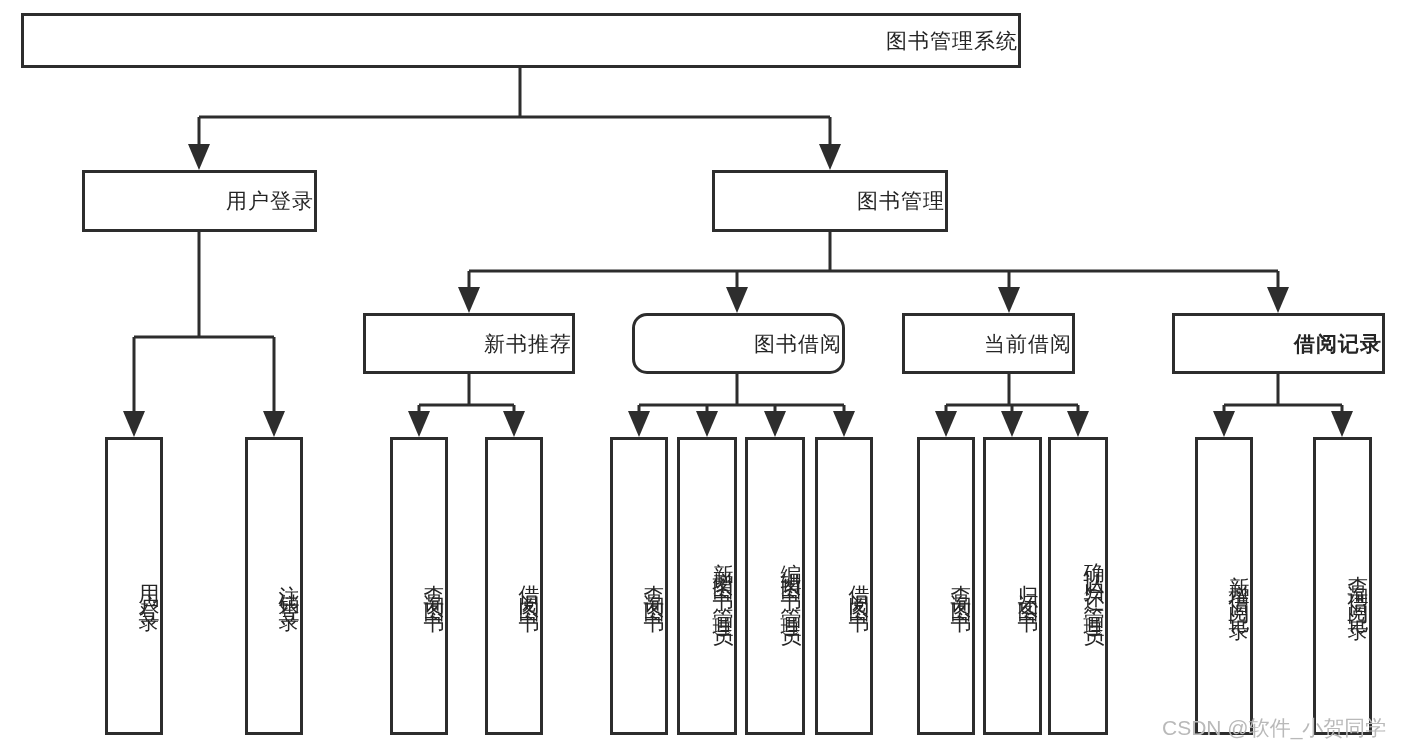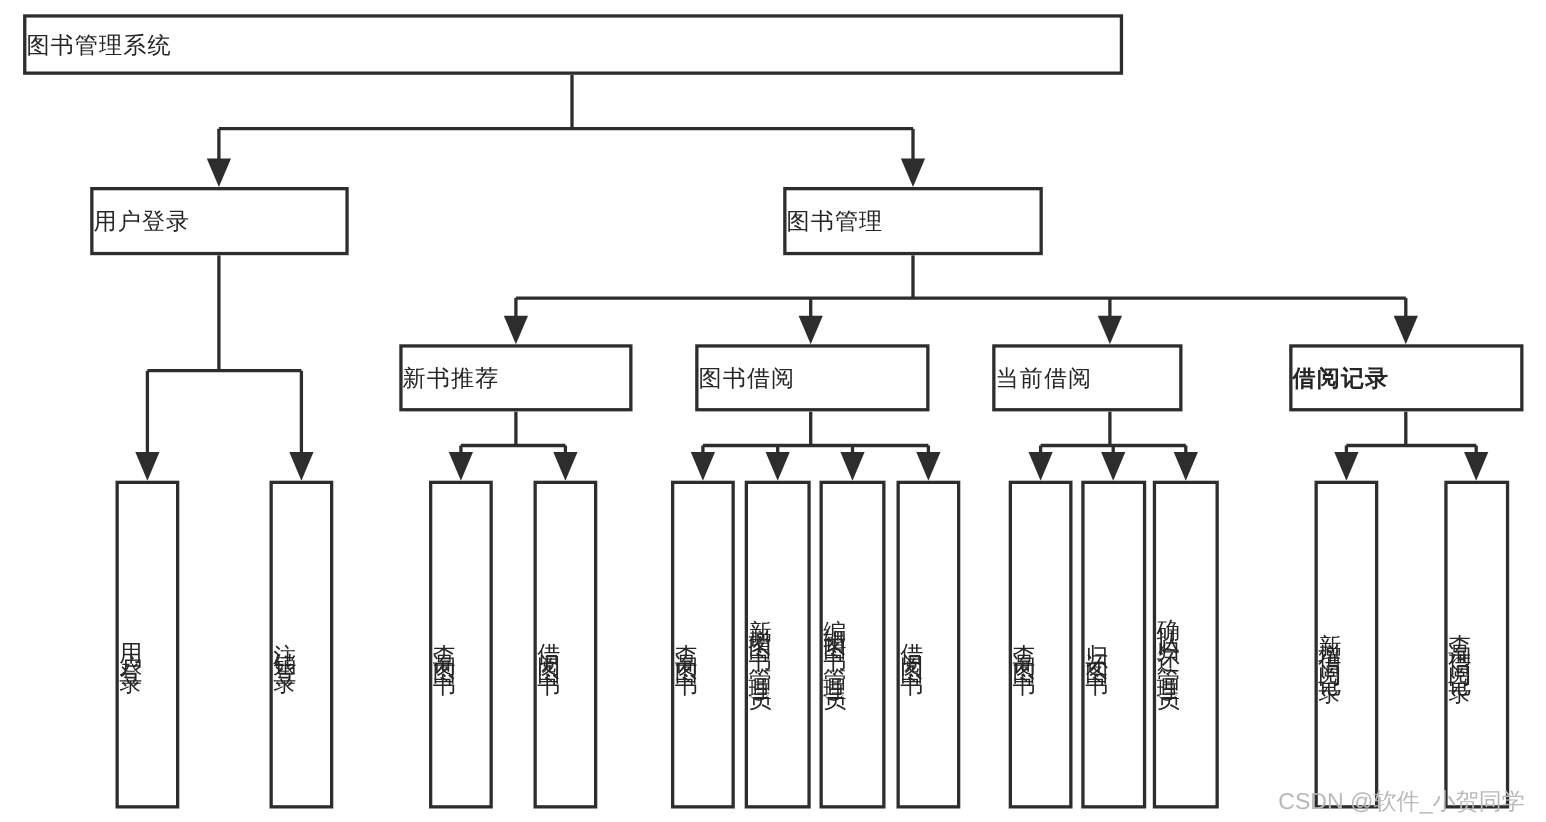--- a/index.html
+++ b/index.html
@@ -20,21 +20,21 @@
     width: 1405px; height: 747px;
     pointer-events: none;
   }
 
   .node {
     position: absolute;
     border: 3px solid #2d2d2d;
     background: #ffffff;
     display: flex;
     align-items: center;
-    justify-content: flex-start;
+    justify-content: flex-end;
   }
 
   .node .hlabel {
     font-size: 21px;
     color: #252525;
     letter-spacing: 1px;
     white-space: nowrap;
   }
 
   .node .vlabel {
@@ -109,21 +109,21 @@
   <div class="node" style="left:82px; top:170px; width:235px; height:62px;">
     <span class="hlabel">用户登录</span>
   </div>
   <div class="node" style="left:363px; top:313px; width:212px; height:61px;">
     <span class="hlabel">新书推荐</span>
   </div>
 
   <div class="node" style="left:712px; top:170px; width:236px; height:62px;">
     <span class="hlabel">图书管理</span>
   </div>
-  <div class="node" style="left:632px; top:313px; width:213px; height:61px;">
+  <div class="node" style="left:632px; top:313px; width:213px; height:61px;border-radius:15px;">
     <span class="hlabel">图书借阅</span>
   </div>
   <div class="node" style="left:902px; top:313px; width:173px; height:61px;">
     <span class="hlabel">当前借阅</span>
   </div>
   <div class="node" style="left:1172px; top:313px; width:213px; height:61px;font-weight:bold;">
     <span class="hlabel">借阅记录</span>
   </div>
 
   <div class="node" style="left:105px; top:437px; width:58px; height:298px;">

